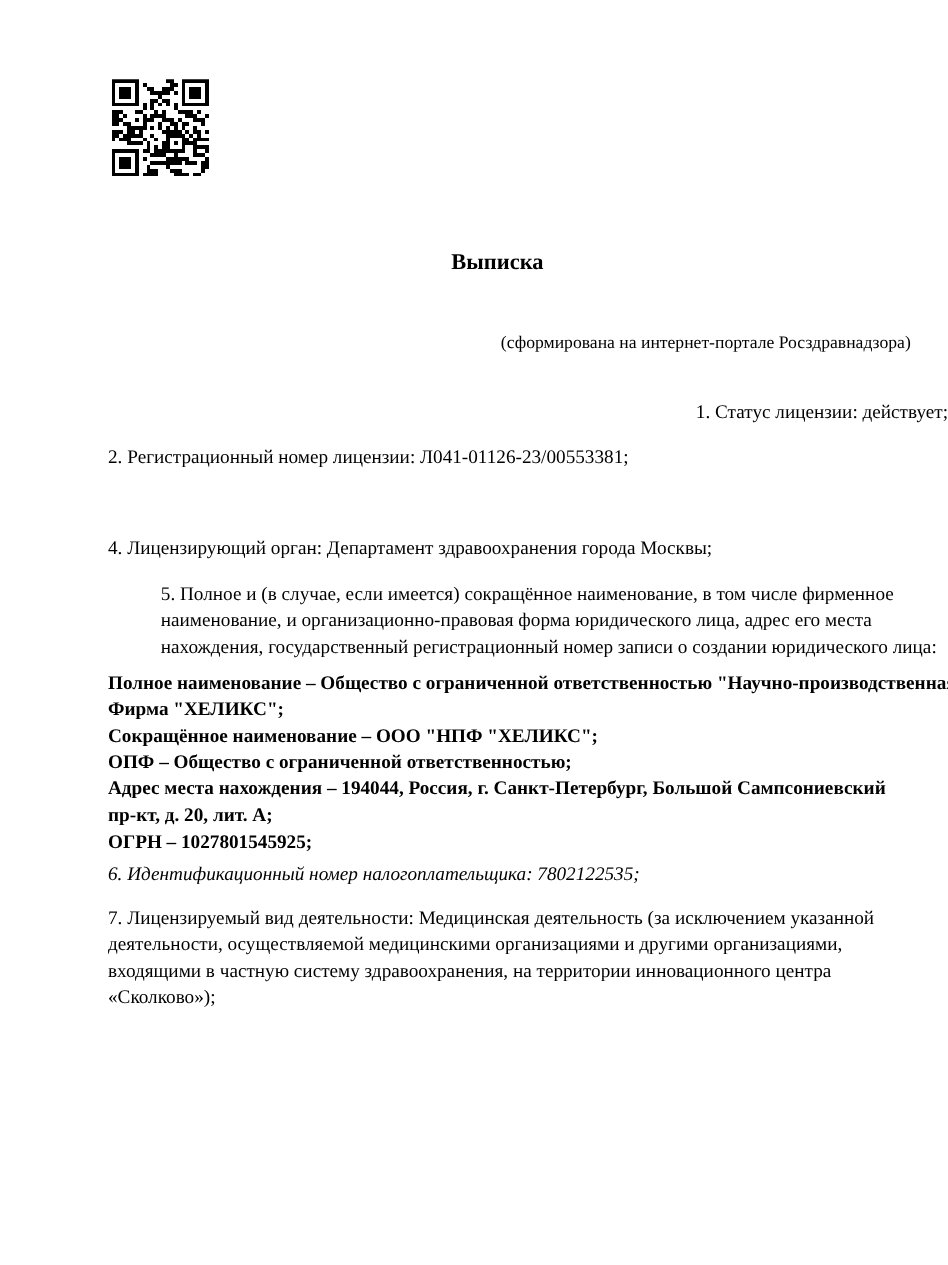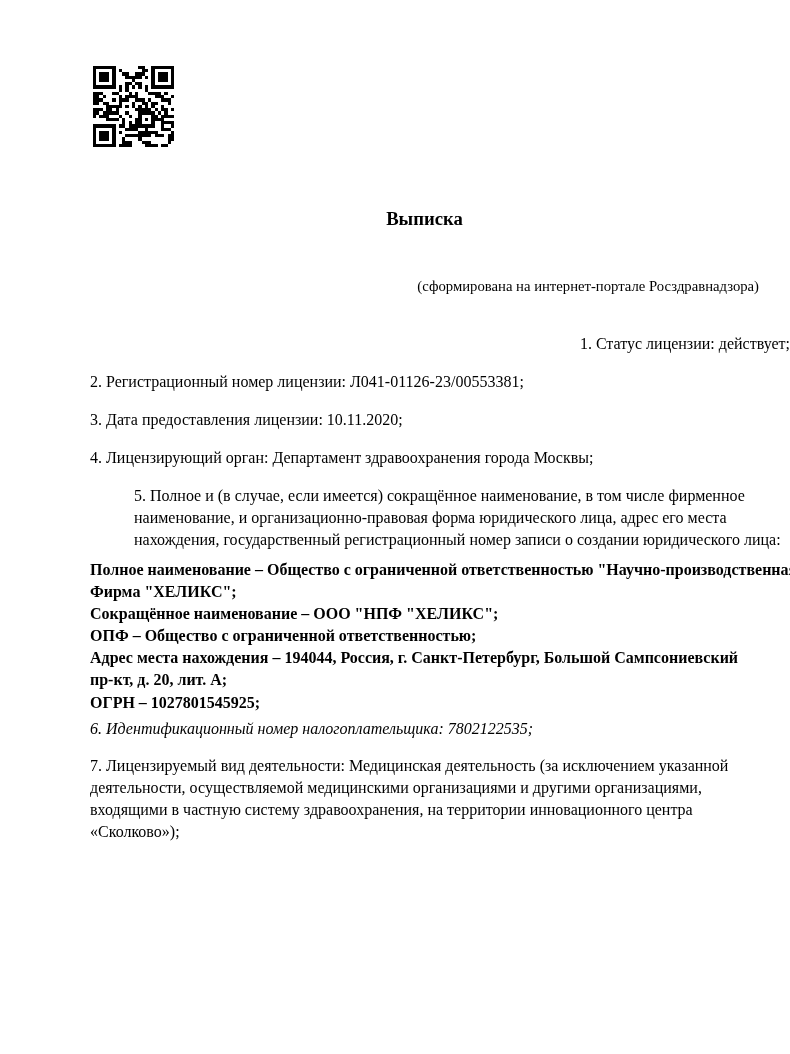--- a/index.html
+++ b/index.html
@@ -20,21 +20,21 @@
   .qr {
     position: absolute;
     left: 92px;
     top: 66px;
     width: 83px;
     height: 81px;
   }
   .qr svg { width: 100%; height: 100%; shape-rendering: crispEdges; }
   .title-block {
     position: absolute;
-    left: 90px;
+    left: 80px;
     top: 206px;
     width: 669px;
     text-align: center;
     font-weight: bold;
     font-size: 18.7px;
     line-height: 25px;
     white-space: pre-line;
   }
   .subtitle {
     position: absolute;
@@ -385,21 +385,20 @@
         <rect x="22" y="24" width="1" height="1"></rect>
       </svg></div>
 
   <div class="title-block"><span>Выписка</span><br>
   </div>
 
   <div class="subtitle">(сформирована на интернет-портале Росздравнадзора)</div>
 
   <div class="para p-status">1. Статус лицензии: действует;</div>
   <div class="para p-regnum">2. Регистрационный номер лицензии: Л041-01126-23/00553381;</div>
-  <div class="para p-date">3. Дата предоставления лицензии: 10.11.2020;</div>
   <div class="para p-organ">4. Лицензирующий орган: Департамент здравоохранения города Москвы;</div>
   <div class="para p-heading5">5. Полное и (в случае, если имеется) сокращённое наименование, в том числе фирменное
 наименование, и организационно-правовая форма юридического лица, адрес его места
 нахождения, государственный регистрационный номер записи о создании юридического лица:</div>
   <div class="para p-entity">Полное наименование – Общество с ограниченной ответственностью "Научно-производственная
 Фирма "ХЕЛИКС";
 Сокращённое наименование – ООО "НПФ "ХЕЛИКС";
 ОПФ – Общество с ограниченной ответственностью;
 Адрес места нахождения – 194044, Россия, г. Санкт-Петербург, Большой Сампсониевский
 пр-кт, д. 20, лит. А;

